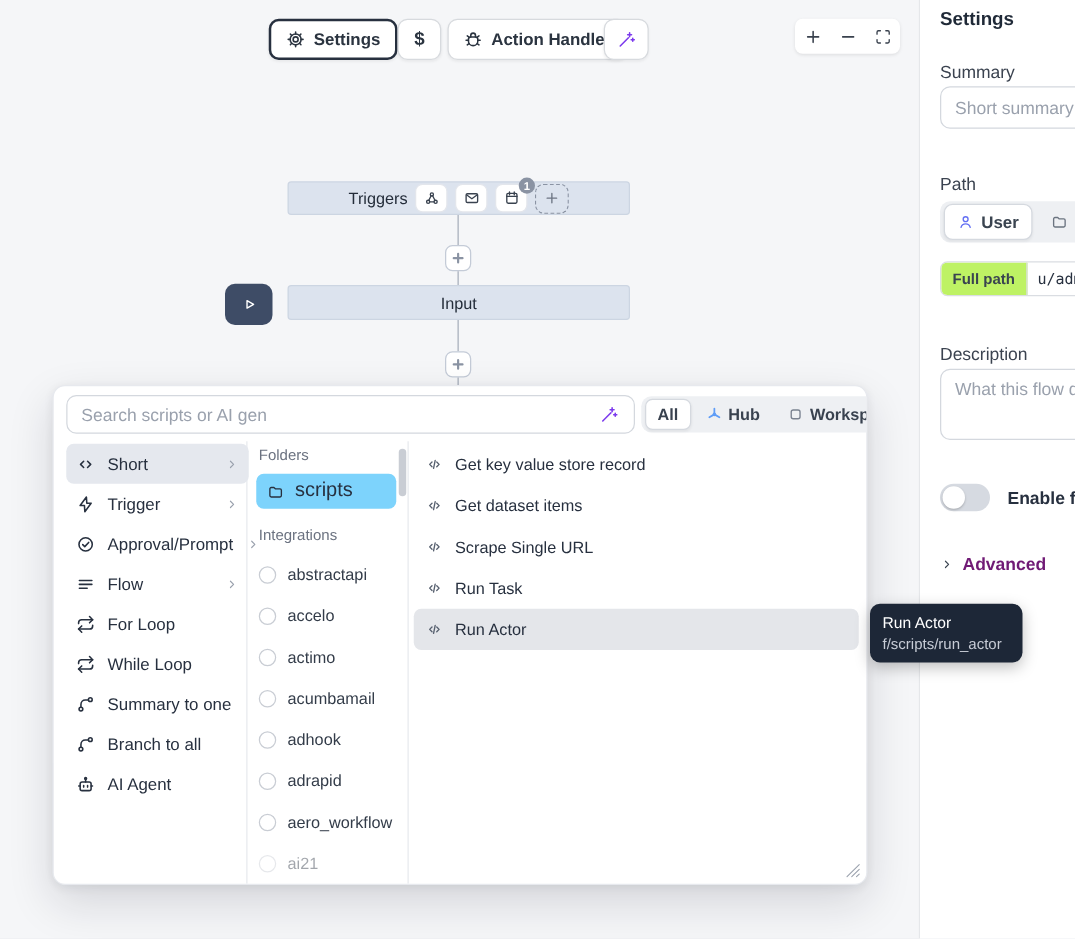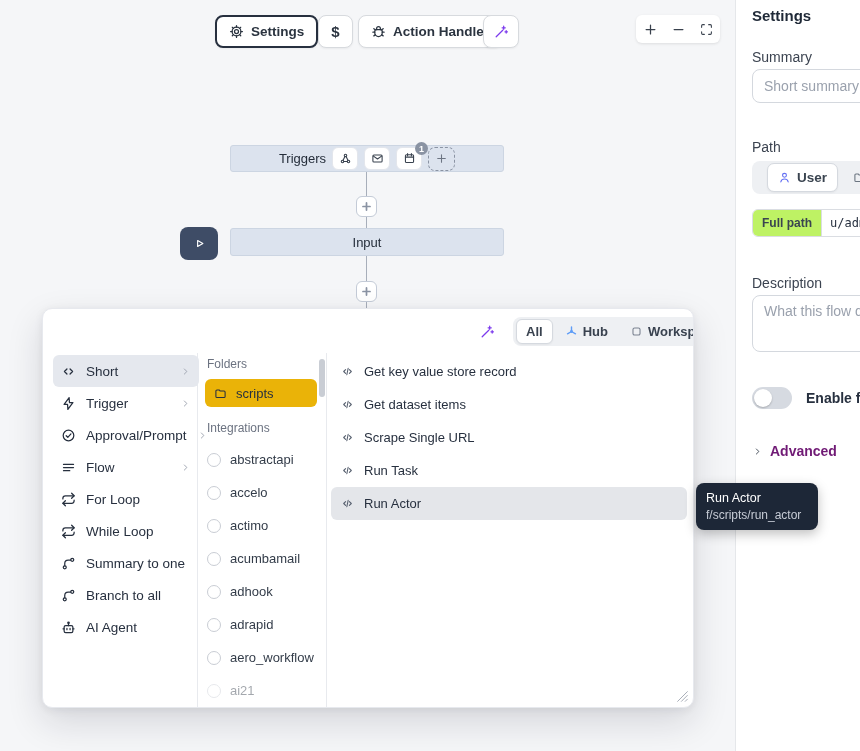--- a/index.html
+++ b/index.html
@@ -52,22 +52,22 @@
   .hubcol{color:var(--hub);} .wscol{color:#7a8290;}
   .vdiv{position:absolute;top:44px;bottom:0;width:1px;background:#e8eaee;}
   .msidebar{position:absolute;left:10px;top:46px;width:146px;}
   .mitem{height:32px;display:flex;align-items:center;gap:10px;padding:0 8px;border-radius:6px;font-size:13.5px;
         font-weight:500;color:#27303f;cursor:pointer;box-sizing:border-box;}
   .mitem.sel{background:#e5e8ee;}
   .mitem .chev{margin-left:auto;color:#9aa1ad;}
   .midcol{position:absolute;left:162px;top:46px;width:121px;}
   .colhead{font-size:12px;color:#6b7280;margin:2px 0 8px 2px;}
   .colhead.second{margin-top:14px;}
-  .folderitem{height:28px;width:112px;background:#eab308;border-radius:6px;display:flex;align-items:center;gap:9px;
-        padding:12px 9px;font-size:13px;color:#27303f;box-sizing:border-box;cursor:pointer;}
+  .folderitem{height:28px;width:112px;background:#7dd3fc;border-radius:6px;display:flex;align-items:center;gap:9px;
+        padding:12px 9px;font-size:16px;color:#27303f;box-sizing:border-box;cursor:pointer;}
   .integ{height:33px;display:flex;align-items:center;gap:9px;padding:0 2px;font-size:13px;color:#333c49;cursor:pointer;}
   .integ.faded{opacity:.45;}
   .circle{width:14px;height:14px;border-radius:50%;border:1.5px solid #c9cdd4;flex:none;box-sizing:border-box;}
   .scrollthumb{position:absolute;left:276px;top:50px;width:6px;height:38px;background:#c9cdd4;border-radius:3px;cursor:pointer;}
   .scriptlist{position:absolute;left:288px;top:46px;width:356px;}
   .srow{height:33px;display:flex;align-items:center;gap:10px;padding:0 10px;border-radius:6px;font-size:13px;
         color:#27303f;cursor:pointer;box-sizing:border-box;}
   .srow.sel{background:#e4e6ea;}
   .srow .ic{color:#57606f;}
   .rhandle{position:absolute;right:4px;bottom:4px;width:13px;height:13px;color:#9aa1ad;cursor:nwse-resize;}
@@ -81,21 +81,21 @@
   .rpanel{position:absolute;left:735px;top:0;width:125px;height:751px;background:#fff;border-left:1px solid #e5e7ea;box-sizing:border-box;}
   .rp-title{position:absolute;left:16px;top:7px;font-size:15px;font-weight:700;color:#1f2937;}
   .rp-label{position:absolute;left:16px;font-size:14px;color:#3b4350;}
   .rp-input{position:absolute;left:16px;top:69px;width:190px;height:34px;border:1px solid #d4d8de;border-radius:8px;
         padding:0 11px;font-size:14px;box-sizing:border-box;font-family:inherit;outline:none;background:#fff;}
   .rp-input::placeholder,.rp-textarea::placeholder{color:#9aa1ad;}
   .rp-tabs{position:absolute;left:16px;top:161px;height:33px;width:170px;background:#eef0f3;border-radius:8px;
         display:flex;align-items:center;padding:0 3px;gap:4px;box-sizing:border-box;}
   .rp-tab{height:27px;display:flex;align-items:center;gap:6px;padding:0 10px;border-radius:7px;font-size:13.5px;
         font-weight:600;color:#3a4450;cursor:pointer;border:1px solid transparent;white-space:nowrap;}
-  .rp-tab.sel{background:#fff;border:1px solid #d5d9df;box-shadow:0 1px 2px rgba(0,0,0,.05);margin-left:12px;}
+  .rp-tab.sel{background:#fff;border:1px solid #d5d9df;box-shadow:0 1px 2px rgba(0,0,0,.05);}
   .rp-tab .ic{color:#6b7480;} .rp-tab.sel .ic{color:var(--usercol);}
   .fullpath{position:absolute;left:16px;top:209px;height:26px;display:flex;border:1px solid #dadde2;border-radius:6px;
         overflow:hidden;width:160px;background:#fff;}
   .fp-label{background:#bef264;border-right:1px solid #dadde2;display:flex;align-items:center;padding:0 9px;
         font-size:12px;font-weight:700;color:#3a4450;white-space:nowrap;}
   .fp-value{display:flex;align-items:center;padding:0 8px;font-family:"DejaVu Sans Mono",monospace;font-size:12px;color:#27303f;}
   .rp-textarea{position:absolute;left:16px;top:295px;width:190px;height:57px;border:1px solid #d4d8de;border-radius:8px;
         padding:7px 11px;font-size:14px;box-sizing:border-box;font-family:inherit;resize:none;outline:none;background:#fff;}
   .toggle{position:absolute;left:16px;top:387px;width:40px;height:22px;background:#d6dae1;border-radius:11px;cursor:pointer;}
   .knob{position:absolute;left:2px;top:2px;width:18px;height:18px;background:#fff;border-radius:50%;box-shadow:0 1px 2px rgba(0,0,0,.22);}
@@ -222,20 +222,21 @@
   <div class="plusnode" style="top:281px;">
     <span class="ic sm">
         <svg viewBox="0 0 24 24" fill="none" stroke="currentColor" stroke-width="3.2" stroke-linecap="round">
           <path d="M12 5.5v13M5.5 12h13"></path>
         </svg>
       </span>
   </div>
   <div class="vline" style="top:302px;height:6px;"></div>
 
   <div class="modal">
+    <input class="search" placeholder="Search scripts or AI gen" style="">
     <span class="ic search-wand">
         <svg viewBox="0 0 24 24" fill="none" stroke="currentColor" stroke-width="2" stroke-linecap="round" stroke-linejoin="round">
           <path d="M3.5 20.5 14 10"></path>
           <path d="M15.5 3.5v5M13 6h5M19.5 10.5v4M17.5 12.5h4"></path>
         </svg>
       </span>
     <div class="ftabs" id="ftabs">
         <div class="ftab sel">
           <span>All</span>
         </div>

